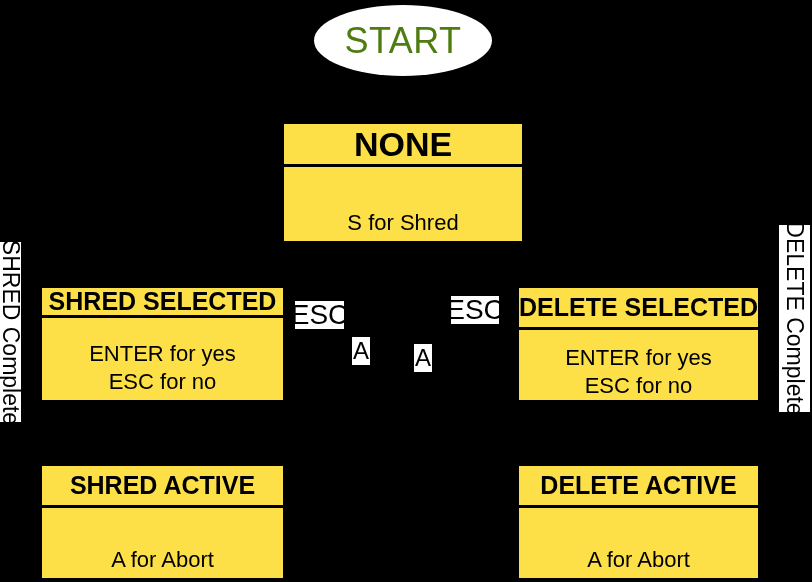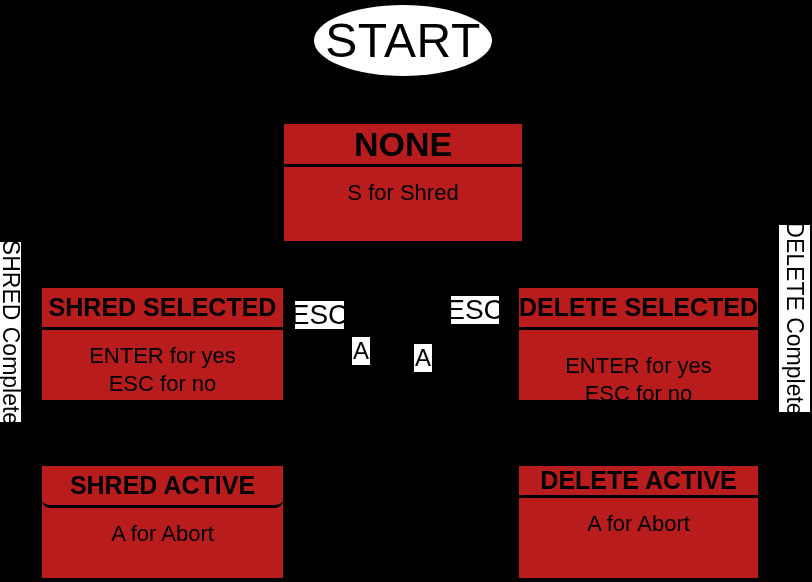--- a/index.html
+++ b/index.html
@@ -19,31 +19,31 @@
   
   .start-node {
     position: absolute;
     background: #ffffff;
     border-radius: 50%;
     display: flex;
     align-items: center;
     justify-content: center;
   }
   .start-node .start-label {
-    color: #000000;
-    font-size: 48px;
+    color: #4d7c0f;
+    font-size: 36px;
     font-weight: 400;
     letter-spacing: 0.5px;
     line-height: 1;
   }
 
   
   .state-box {
     position: absolute;
-    background: #b91c1c;
+    background: #fde047;
     box-sizing: border-box;
     display: flex;
     flex-direction: column;
   }
   .state-title-wrap {
     box-sizing: border-box;
     border-bottom: 3px solid #000000;
     display: flex;
     align-items: center;
     justify-content: center;
@@ -54,22 +54,22 @@
     font-weight: bold;
     line-height: 1;
     text-align: center;
     white-space: nowrap;
   }
   .state-body {
     flex: 1 1 auto;
     display: flex;
     flex-direction: column;
     align-items: center;
-    justify-content: space-between;
-    padding: 12px 6px;
+    justify-content: flex-end;
+    padding: 4px 6px;
     box-sizing: border-box;
   }
   .state-line {
     color: #000000;
     font-size: 22px;
     line-height: 1.28;
     text-align: center;
     white-space: nowrap;
   }
 
@@ -136,50 +136,50 @@
   <div class="state-box title-lg" style="left:284px; top:124px; width:238px; height:117px;">
     <div class="state-title-wrap" style="height:43px;">
       <span class="state-title">NONE</span>
     </div>
     <div class="state-body">
       <span class="state-line">S for Shred</span>
     </div>
   </div>
 
   <div class="state-box title-md" style="left:42px; top:288px; width:241px; height:112px;">
-    <div class="state-title-wrap" style="height:42px;">
+    <div class="state-title-wrap" style="height:30px;">
       <span class="state-title">SHRED SELECTED</span>
     </div>
     <div class="state-body">
       <span class="state-line">ENTER for yes</span>
       <span class="state-line">ESC for no</span>
     </div>
   </div>
 
   <div class="state-box title-md" style="left:519px; top:288px; width:239px; height:112px;gap:10px;">
     <div class="state-title-wrap" style="height:42px;">
       <span class="state-title">DELETE SELECTED</span>
     </div>
     <div class="state-body">
       <span class="state-line">ENTER for yes</span>
       <span class="state-line">ESC for no</span>
     </div>
   </div>
 
   <div class="state-box title-md" style="left:42px; top:466px; width:241px; height:112px;">
-    <div class="state-title-wrap" style="height:42px;border-radius:8px;">
+    <div class="state-title-wrap" style="height:42px;">
       <span class="state-title">SHRED ACTIVE</span>
     </div>
     <div class="state-body">
       <span class="state-line">A for Abort</span>
     </div>
   </div>
 
   <div class="state-box title-md" style="left:519px; top:466px; width:239px; height:112px;">
-    <div class="state-title-wrap" style="height:32px;">
+    <div class="state-title-wrap" style="height:42px;">
       <span class="state-title">DELETE ACTIVE</span>
     </div>
     <div class="state-body">
       <span class="state-line">A for Abort</span>
     </div>
   </div>
 
   <div class="edge-label esc" style="left:295px; top:301px; width:49px; height:28px;">ESC</div>
 
   <div class="edge-label esc" style="left:451px; top:296px; width:48px; height:28px;">ESC</div>

